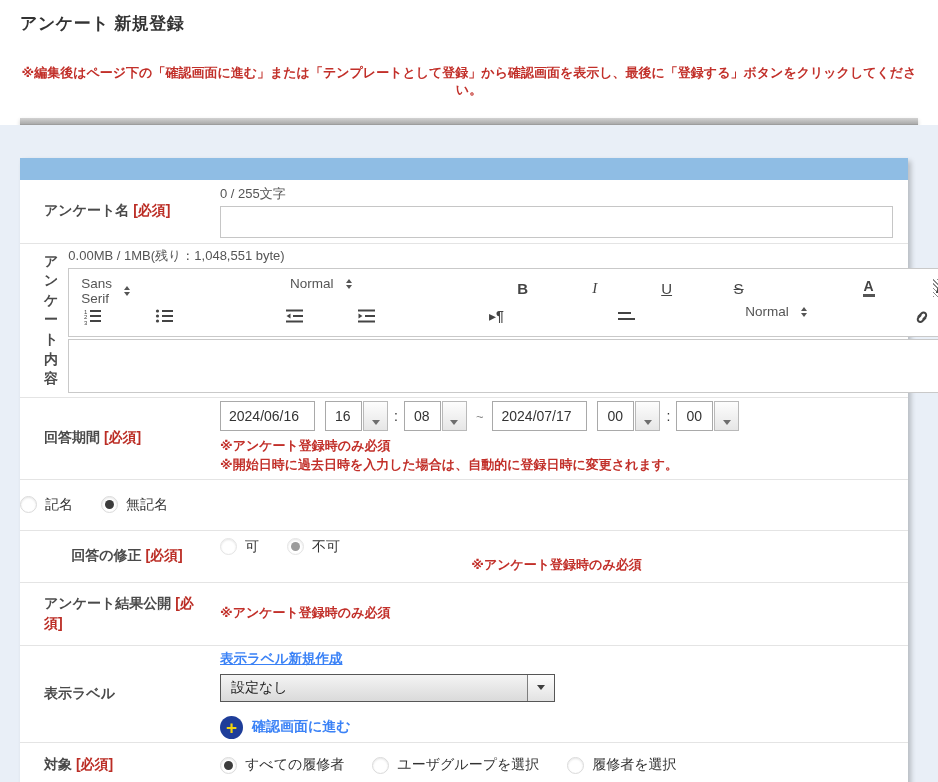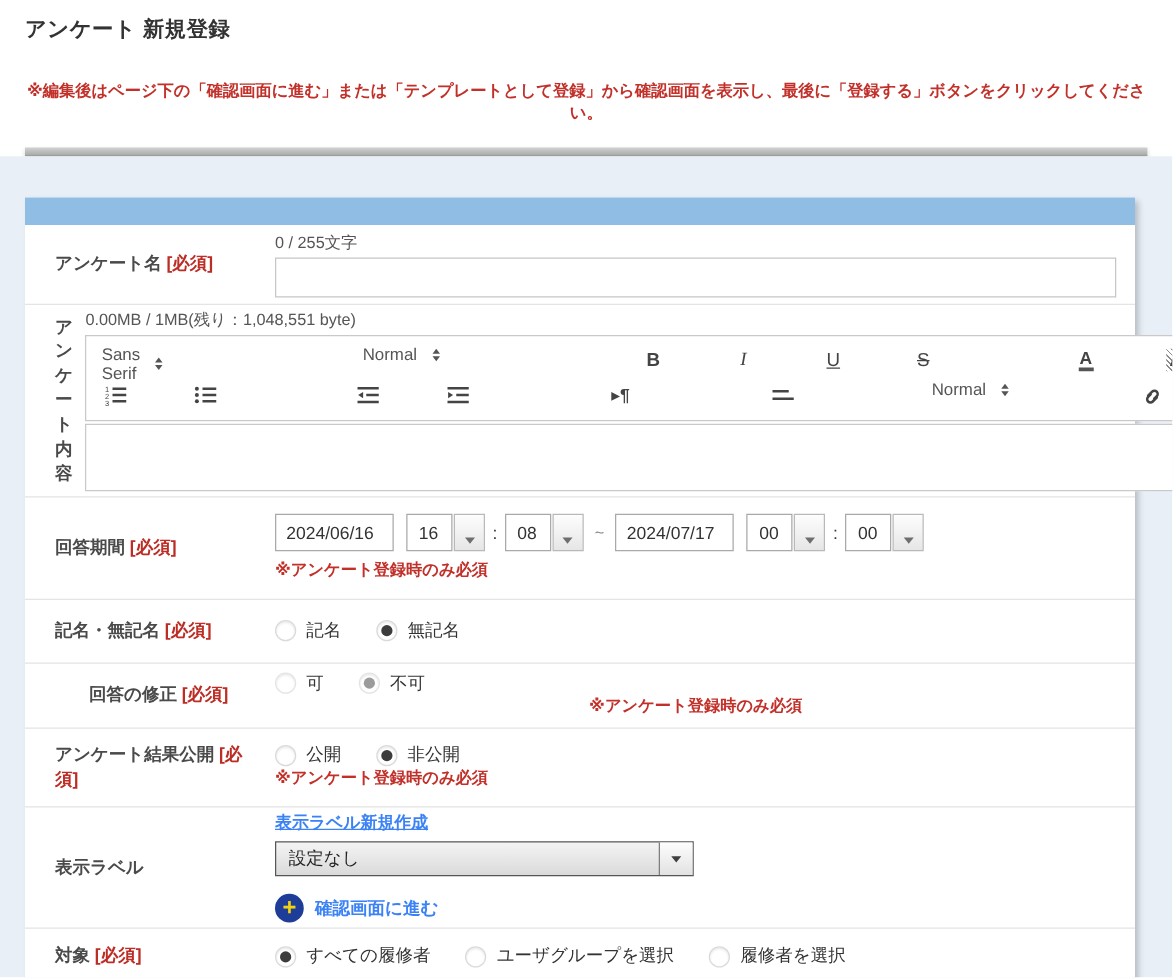--- a/index.html
+++ b/index.html
@@ -321,29 +321,26 @@
             <span class="sep-colon">:</span>
             <span class="combo">
               <input type="text" value="00" style="">
               <span class="spin-btn">
                   <span class="arrow-down"></span>
                 </span>
             </span>
           </div>
           <div class="period-notes">
             <div class="note">※アンケート登録時のみ必須</div>
+            <div class="note">※開始日時に過去日時を入力した場合は、自動的に登録日時に変更されます。</div>
           </div>
         </div>
       </div>
 
       <div class="row r-anon">
-        <div class="row-label">
-          <span>記名・無記名</span>
-          <span class="req">[必須]</span>
-        </div>
         <div class="row-content">
           <div class="opt-line">
             <span class="opt">
               <span class="radio"></span>
               <span class="opt-label">記名</span>
             </span>
             <span class="opt">
               <span class="radio sel"></span>
               <span class="opt-label">無記名</span>
             </span>
@@ -370,30 +367,20 @@
           <div class="note">※アンケート登録時のみ必須</div>
         </div>
       </div>
 
       <div class="row r-publish">
         <div class="row-label">
           <span>アンケート結果公開</span>
           <span class="req">[必須]</span>
         </div>
         <div class="row-content">
-          <div class="opt-line">
-            <span class="opt">
-              <span class="radio"></span>
-              <span class="opt-label">公開</span>
-            </span>
-            <span class="opt">
-              <span class="radio sel"></span>
-              <span class="opt-label">非公開</span>
-            </span>
-          </div>
           <div class="note">※アンケート登録時のみ必須</div>
         </div>
       </div>
 
       <div class="row r-dlabel">
         <div class="row-label">
           <span>表示ラベル</span>
         </div>
         <div class="row-content">
           <a class="blue-link">表示ラベル新規作成</a>

